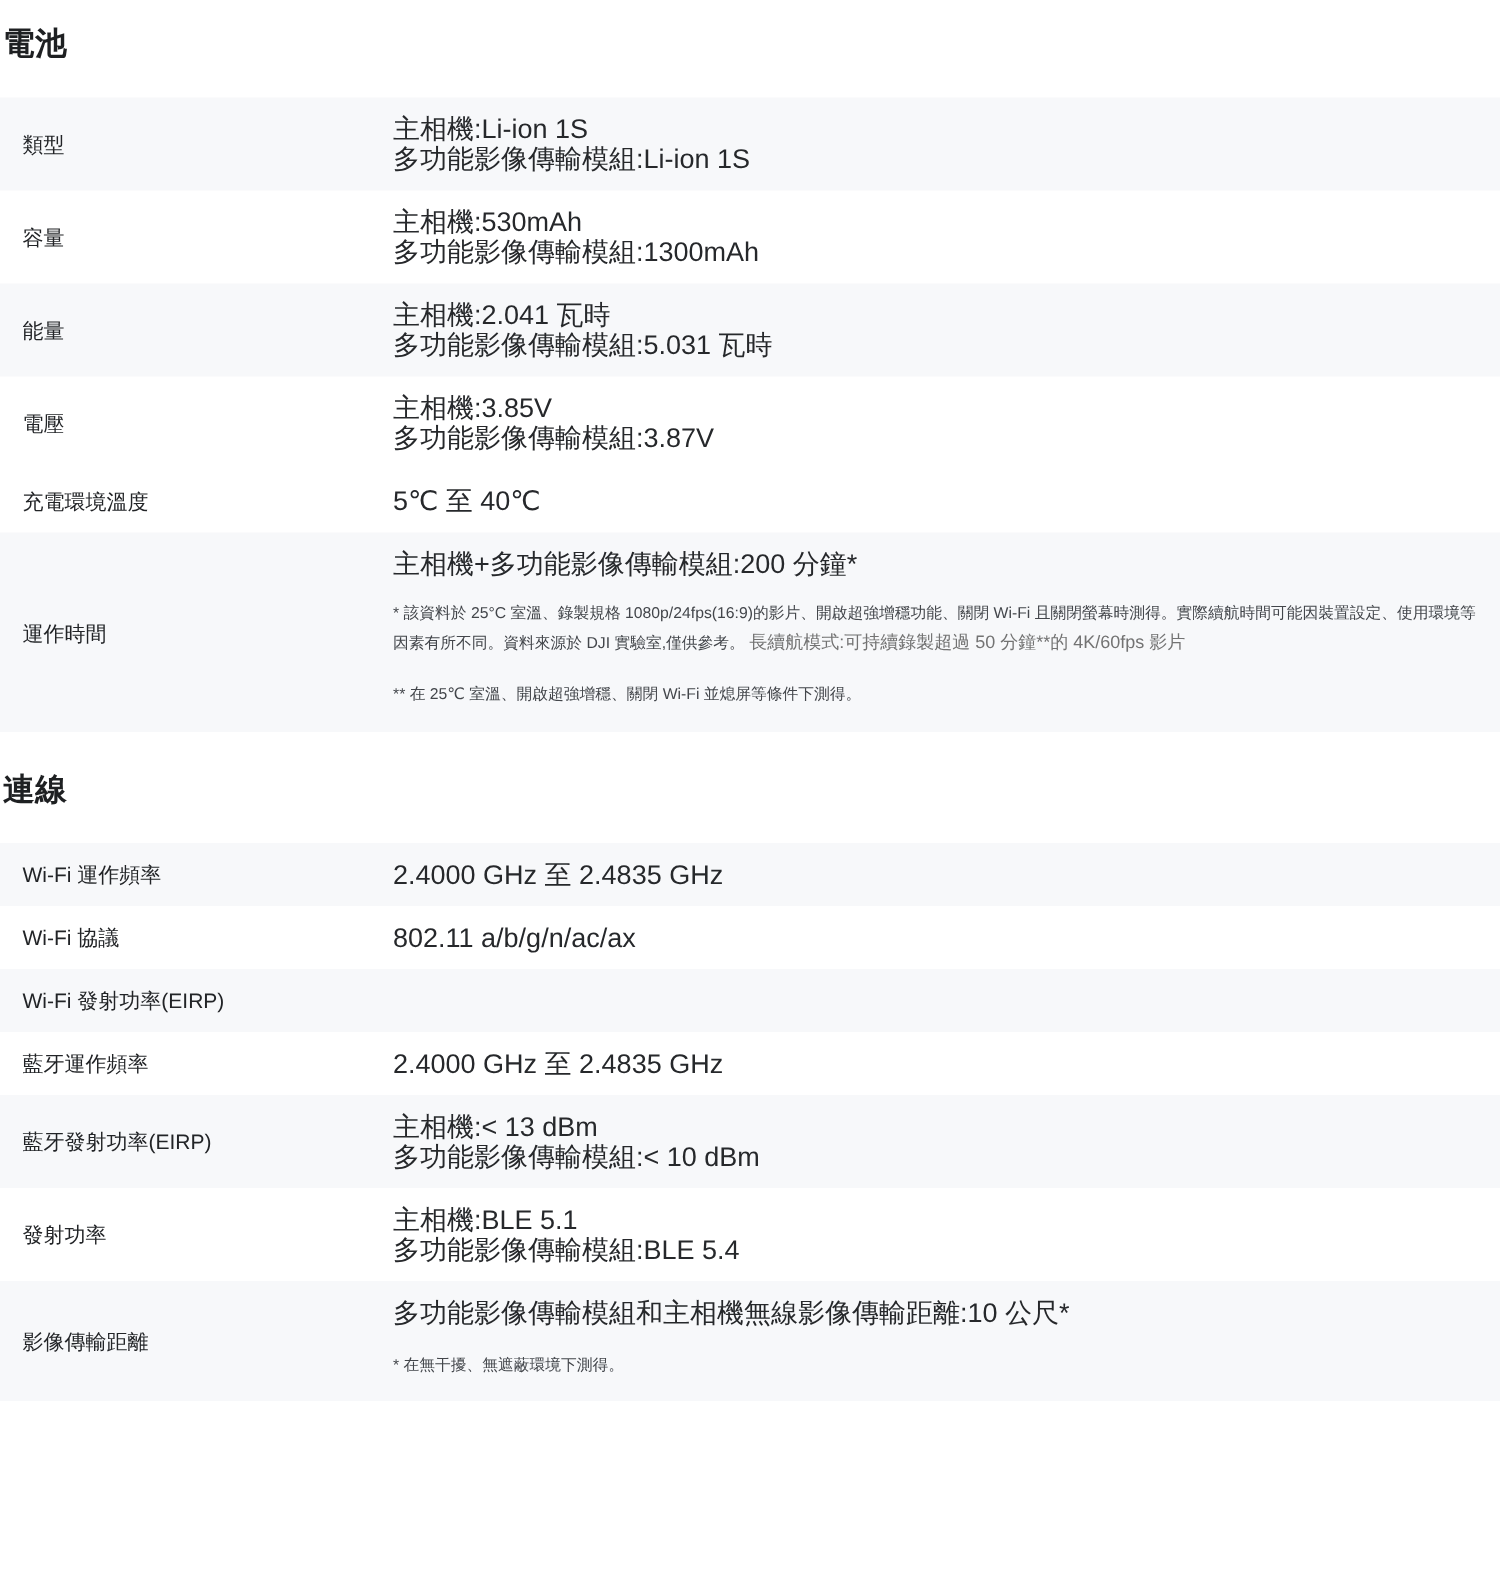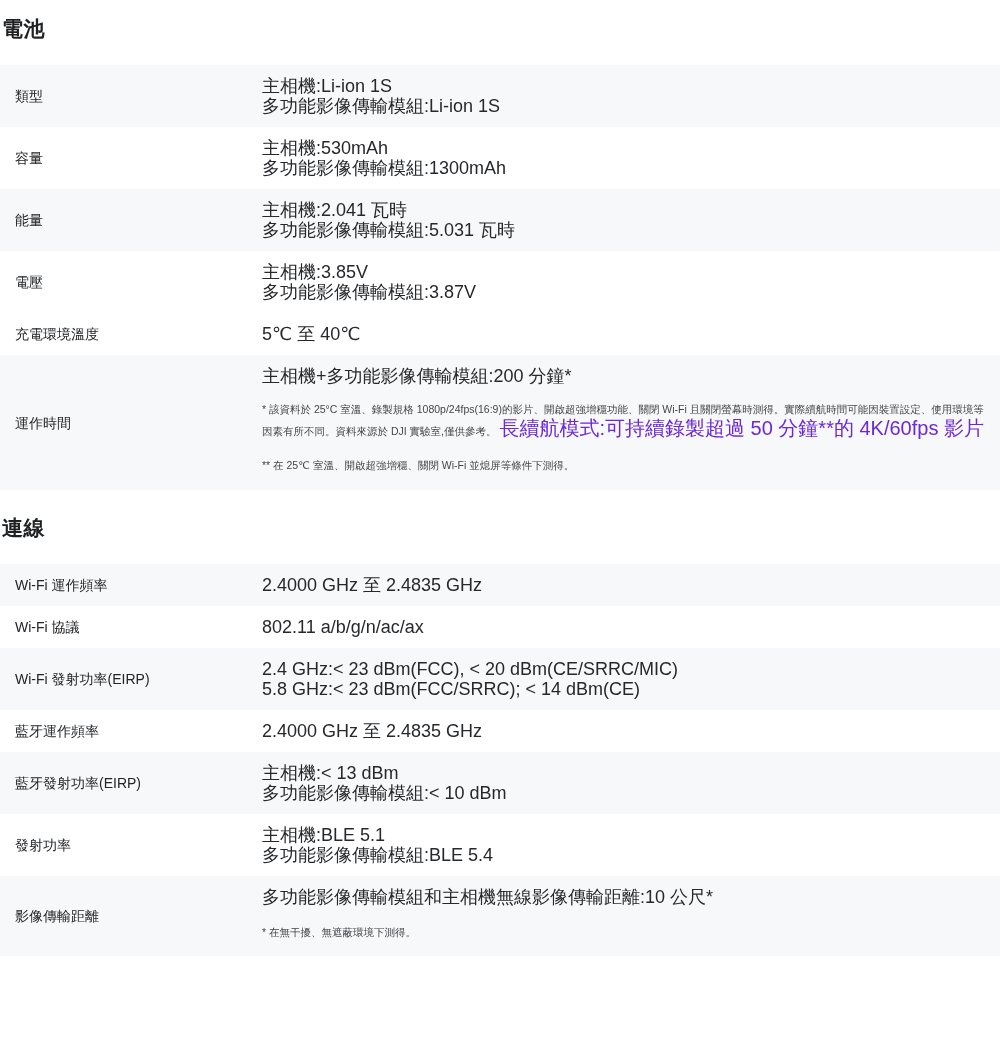--- a/index.html
+++ b/index.html
@@ -42,22 +42,22 @@
     color: #26282b;
   }
   .value-line { font-size: 18px; line-height: 20px; }
   .footnote {
     margin-top: 15px;
     font-size: 10.5px;
     line-height: 17px;
     color: #43464b;
   }
   .footnote .inline-large {
-    font-size: 20px;
-    color: #6d28d9;
+    font-size: 12px;
+    color: #737373;
     line-height: 20px;
   }
   .footnote.second { margin-top: 17px; margin-bottom: 5px; }
   .footnote.single { margin-top: 17px; margin-bottom: 4px; }
 </style>
 </head>
 <body>
 
 <div class="section">
   <div class="section-title">電池</div>
@@ -128,24 +128,20 @@
 
     <div class="spec-row">
       <div class="row-label">Wi-Fi 協議</div>
       <div class="row-value">
         <div class="value-line">802.11 a/b/g/n/ac/ax</div>
       </div>
     </div>
 
     <div class="spec-row shaded">
       <div class="row-label">Wi-Fi 發射功率(EIRP)</div>
-      <div class="row-value">
-        <div class="value-line">2.4 GHz:&lt; 23 dBm(FCC), &lt; 20 dBm(CE/SRRC/MIC)</div>
-        <div class="value-line">5.8 GHz:&lt; 23 dBm(FCC/SRRC); &lt; 14 dBm(CE)</div>
-      </div>
     </div>
 
     <div class="spec-row">
       <div class="row-label">藍牙運作頻率</div>
       <div class="row-value">
         <div class="value-line">2.4000 GHz 至 2.4835 GHz</div>
       </div>
     </div>
 
     <div class="spec-row shaded">

